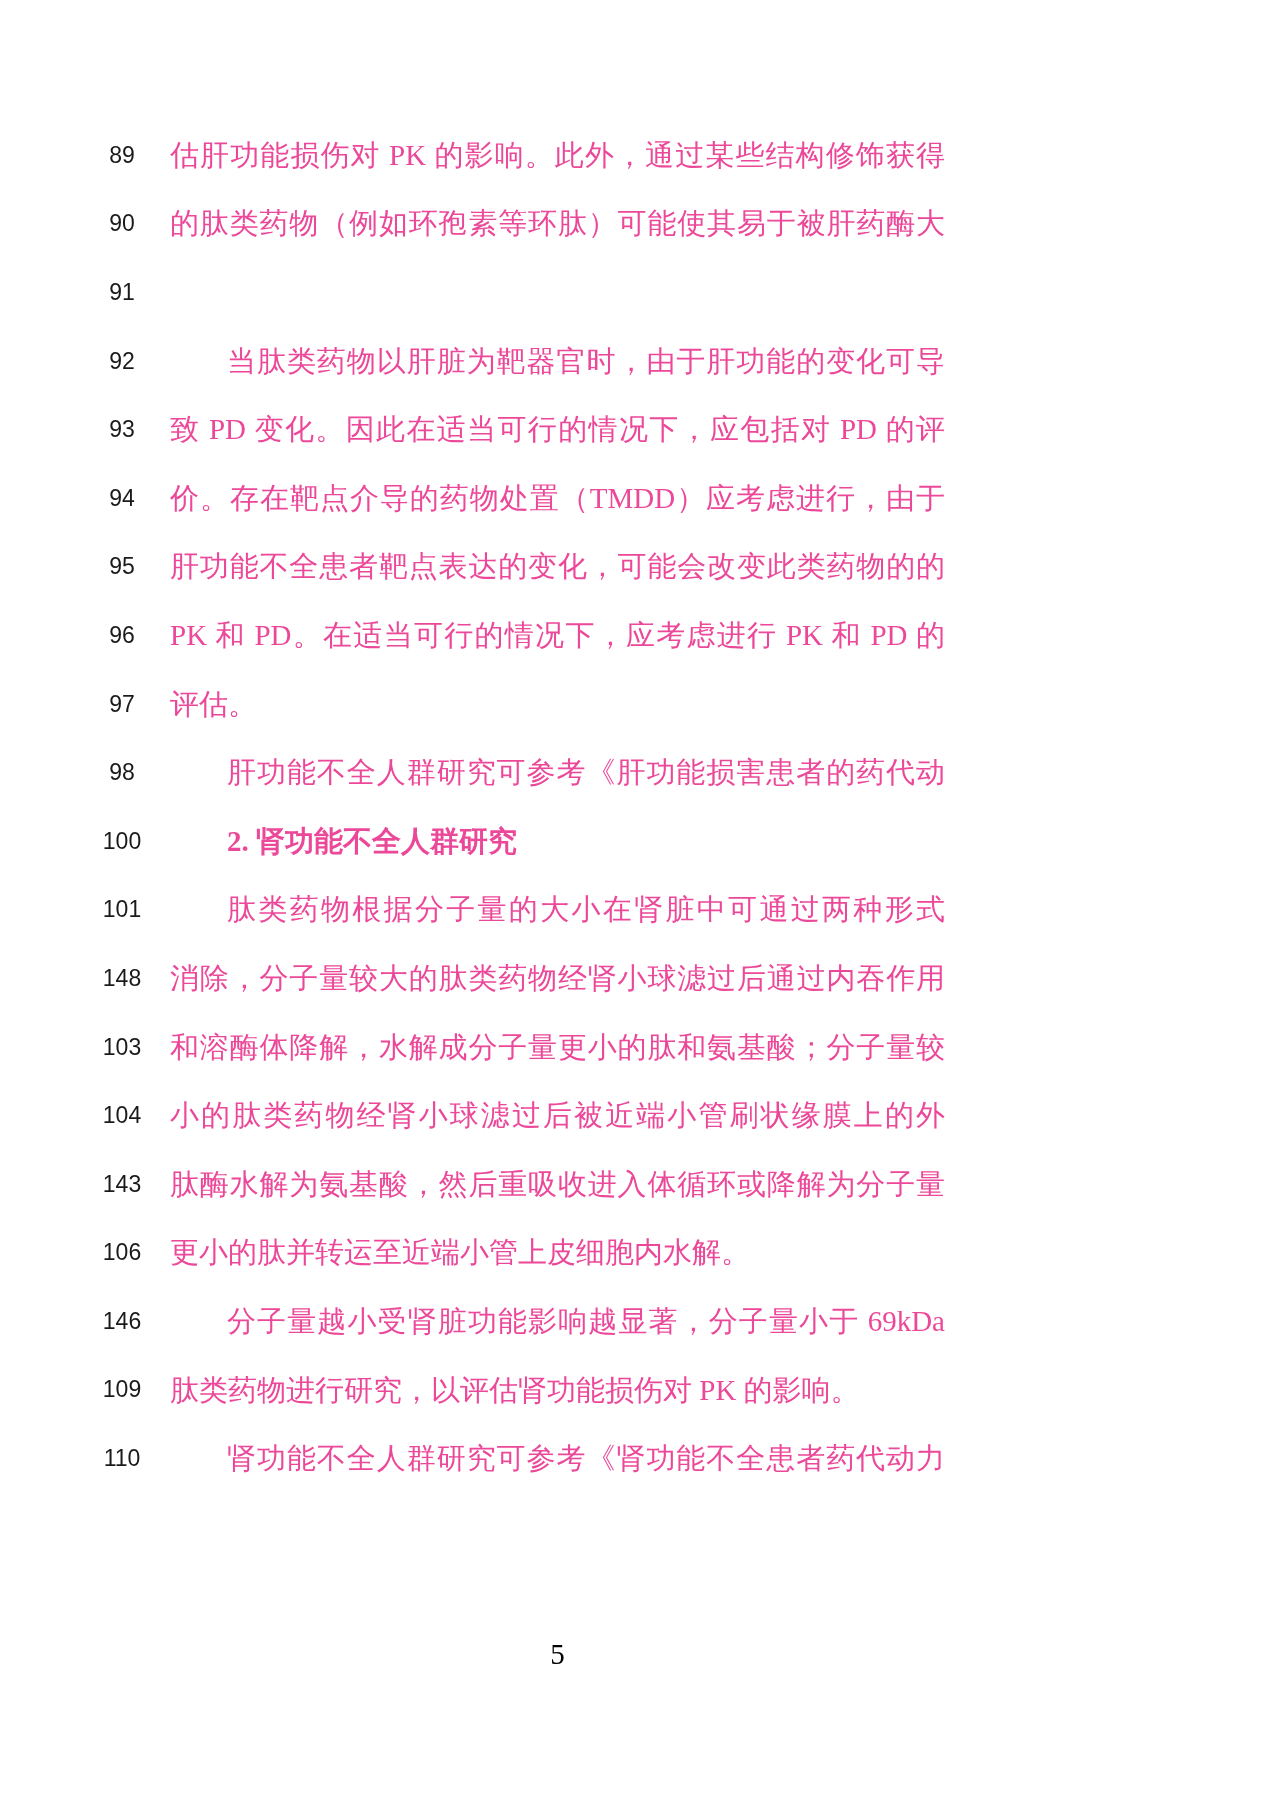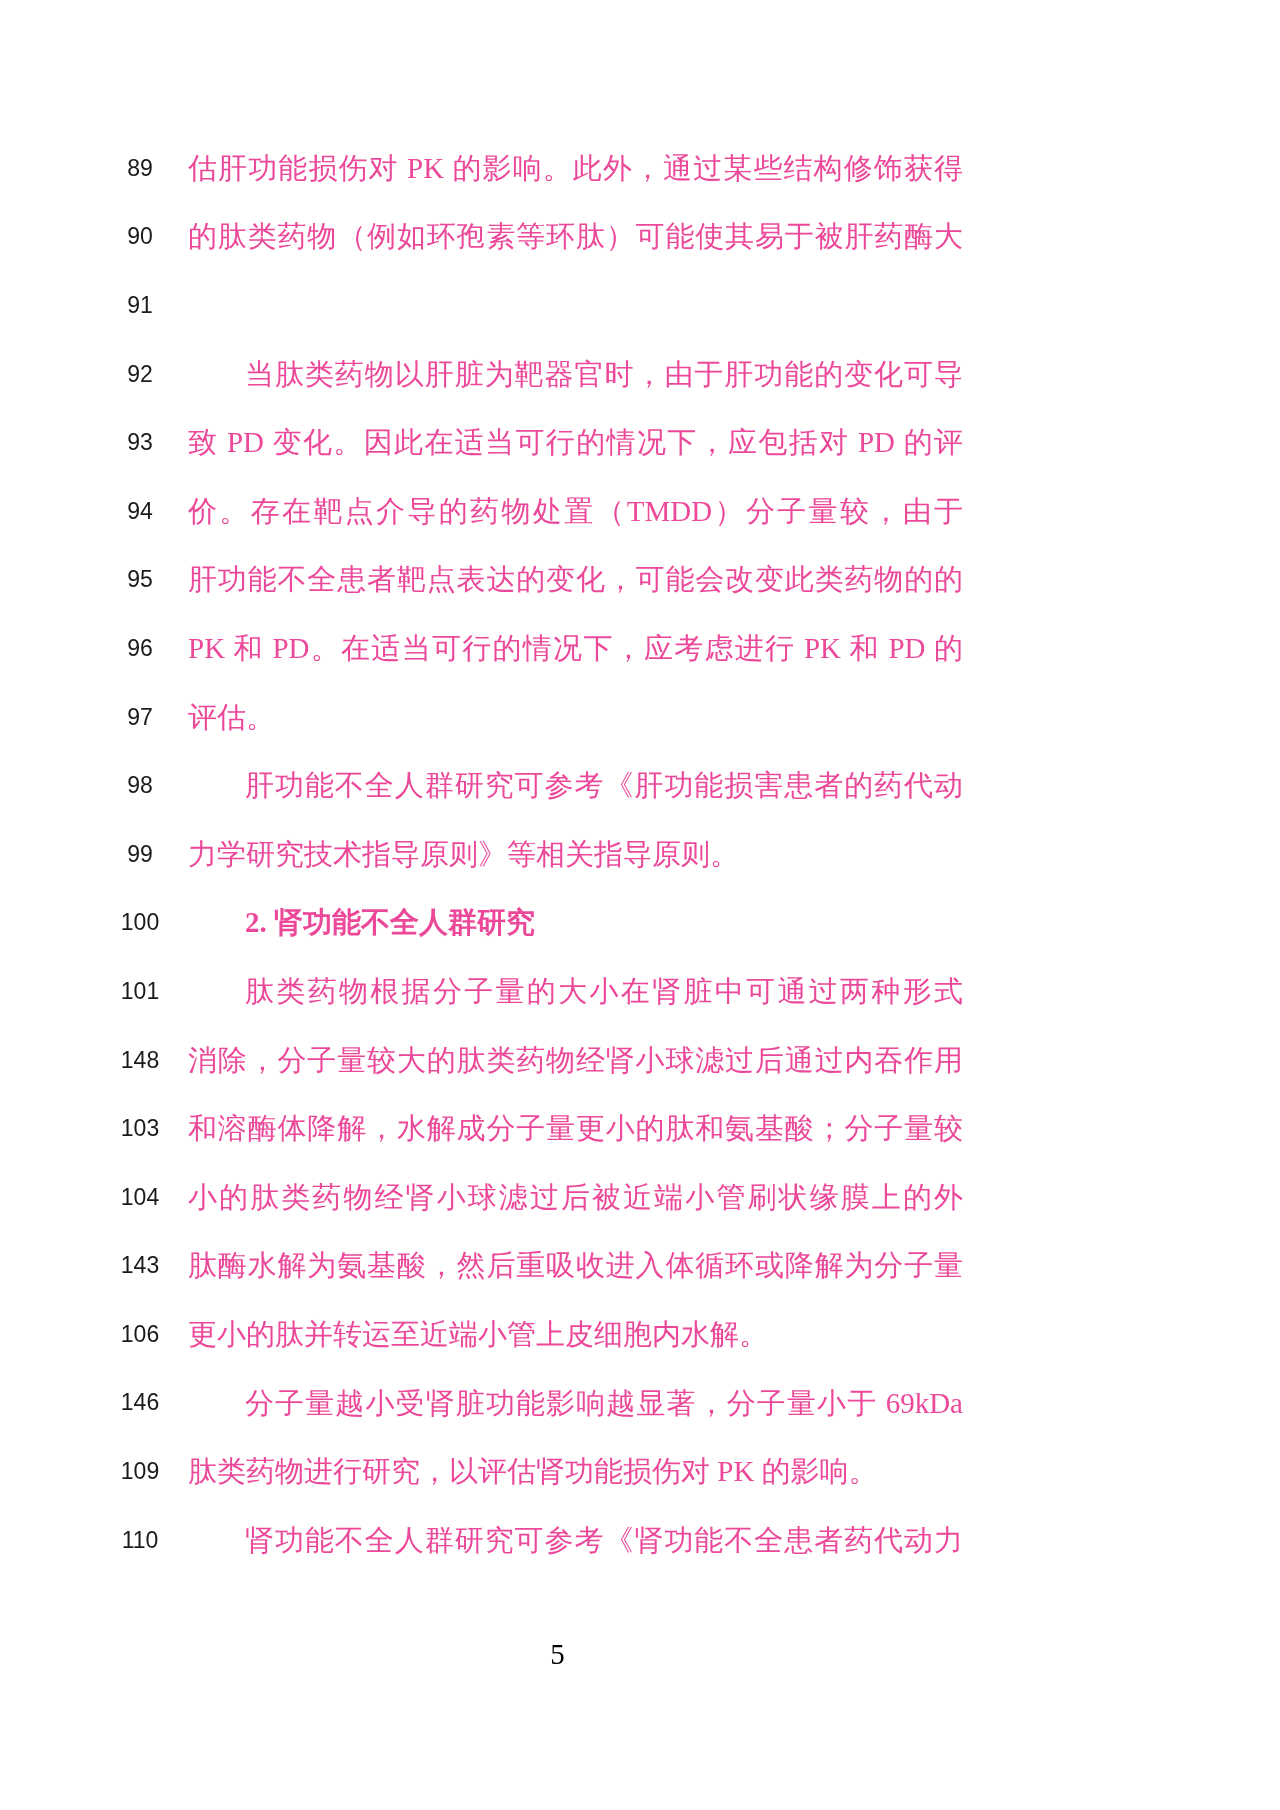--- a/index.html
+++ b/index.html
@@ -12,23 +12,22 @@
     overflow: hidden;
   }
   .page {
     position: relative;
     width: 1280px;
     height: 1810px;
     background: #ffffff;
   }
   .lines {
     position: absolute;
-    top: 134px;
+    top: 121px;
     left: 0;
-    margin-left: 18px;
   }
   .line-row {
     display: flex;
     align-items: center;
     height: 68.6px;
   }
   .line-num {
     width: 170px;
     padding-left: 74px;
     text-align: center;
@@ -93,21 +92,21 @@
     <span class="line-text full indent">当肽类药物以肝脏为靶器官时，由于肝功能的变化可导</span>
   </div>
 
   <div class="line-row">
     <span class="line-num">93</span>
     <span class="line-text full">致 PD 变化。因此在适当可行的情况下，应包括对 PD 的评</span>
   </div>
 
   <div class="line-row">
     <span class="line-num">94</span>
-    <span class="line-text full">价。存在靶点介导的药物处置（TMDD）分子量较，由于</span>
+    <span class="line-text full">价。存在靶点介导的药物处置（TMDD）应考虑进行，由于</span>
   </div>
 
   <div class="line-row">
     <span class="line-num">95</span>
     <span class="line-text full">肝功能不全患者靶点表达的变化，可能会改变此类药物的的</span>
   </div>
 
   <div class="line-row">
     <span class="line-num">96</span>
     <span class="line-text full">PK 和 PD。在适当可行的情况下，应考虑进行 PK 和 PD 的</span>
@@ -116,24 +115,20 @@
   <div class="line-row">
     <span class="line-num">97</span>
     <span class="line-text">评估。</span>
   </div>
 
   <div class="line-row">
     <span class="line-num">98</span>
     <span class="line-text full indent">肝功能不全人群研究可参考《肝功能损害患者的药代动</span>
   </div>
 
-  <div class="line-row">
-    <span class="line-num">99</span>
-    <span class="line-text">力学研究技术指导原则》等相关指导原则。</span>
-  </div>
 
   <div class="line-row">
     <span class="line-num">100</span>
     <span class="line-text indent bold">2. 肾功能不全人群研究</span>
   </div>
 
   <div class="line-row">
     <span class="line-num">101</span>
     <span class="line-text full indent">肽类药物根据分子量的大小在肾脏中可通过两种形式</span>
   </div>

